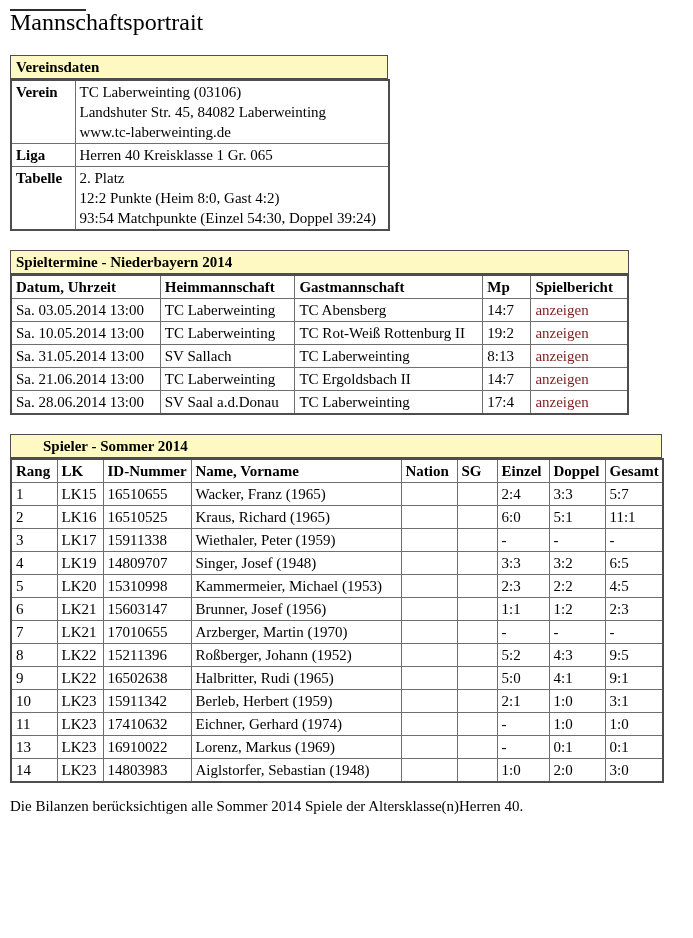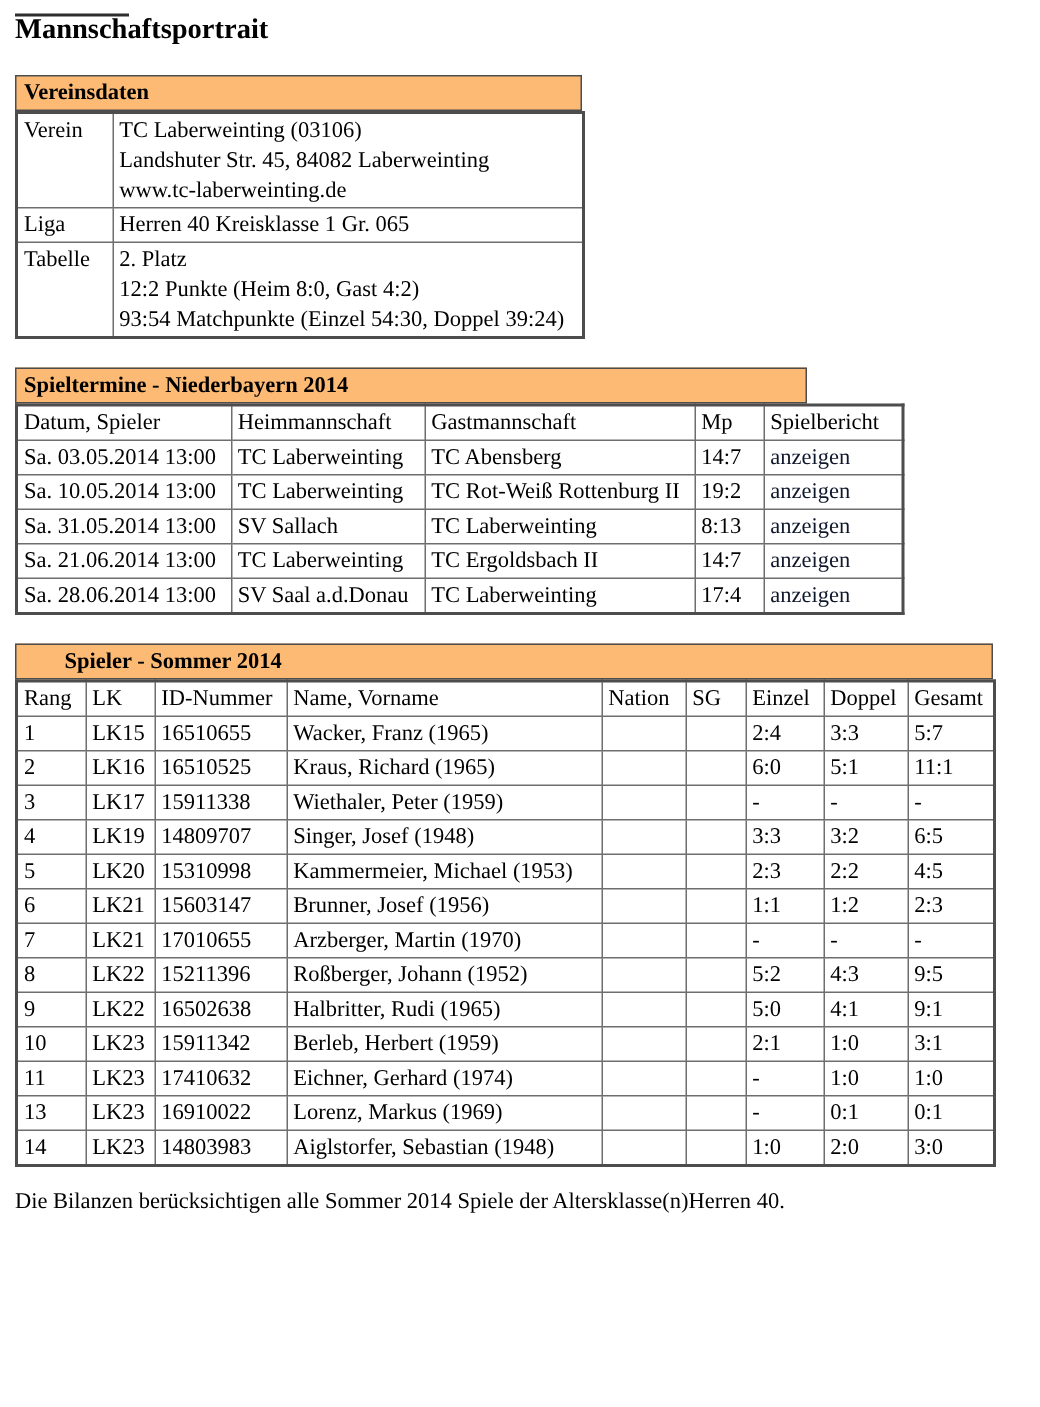--- a/index.html
+++ b/index.html
@@ -9,54 +9,54 @@
     background: #ffffff;
     color: #000000;
     font-family: "Liberation Serif", "DejaVu Serif", serif;
     font-size: 15px;
   }
   .page { position: relative; padding: 0 10px; }
   .artifact {
     position: absolute; top: 0; left: 10px;
     width: 76px; height: 2px; background: #2e2e2e;
   }
-  h1.title { font-size: 19px; font-weight: bold; margin: 9px 0 0 0; }
+  h1.title { font-size: 24px; font-weight: normal; margin: 9px 0 0 0; }
   h2.subtitle { font-size: 16px; font-weight: bold; margin: 23px 0 0 0; }
   section { margin-top: 19px; }
   .caption {
     box-sizing: border-box;
     border: 1px solid #4d4d4d;
     font-weight: bold;
     padding: 1px 5px;
     line-height: 20px;
-    background: #fdba74;
+    background: #fef9c3;
   }
   .cap-club, .tbl-club { width: 378px; }
-  .cap-matches, .tbl-matches { width: 528px; }
+  .cap-matches, .tbl-matches { width: 619px; }
   .cap-players, .tbl-players { width: 652px; padding-left: 32px; }
   table.tbl {
     box-sizing: border-box;
     border-collapse: collapse;
     table-layout: fixed;
     border: 2px solid #4d4d4d;
   }
   .tbl th, .tbl td {
     border: 1px solid #6e6e6e;
     padding: 1px 4px;
     text-align: left;
     vertical-align: top;
     line-height: 20px;
     font-size: 15px;
     overflow: hidden;
     white-space: nowrap;
   }
-  .tbl th { font-weight: normal; }
+  .tbl th { font-weight: bold; }
   .tbl td { font-weight: normal; }
   .tbl-club th.row-label { width: 64px; }
-  .link { cursor: pointer; color: #0f172a; text-decoration: none; }
+  .link { cursor: pointer; color: #7f1d1d; text-decoration: none; }
   .footer-note { margin: 15px 0 0 0; font-size: 15px; }
 </style>
 </head>
 <body>
 
 <div class="page">
   <div class="artifact"></div>
 
   <h1 class="title">Mannschaftsportrait</h1>
 
@@ -101,21 +101,21 @@
     <table class="tbl tbl-matches">
       <colgroup>
         <col style="width:143px">
         <col style="width:129px">
         <col style="width:180px">
         <col style="width:46px">
         <col style="width:93px">
       </colgroup>
       <thead>
         <tr>
-          <th>Datum, Spieler</th>
+          <th>Datum, Uhrzeit</th>
           <th>Heimmannschaft</th>
           <th>Gastmannschaft</th>
           <th>Mp</th>
           <th>Spielbericht</th>
         </tr>
       </thead>
       <tbody>
   <tr>
     <td>Sa. 03.05.2014 13:00</td>
     <td>TC Laberweinting</td>

